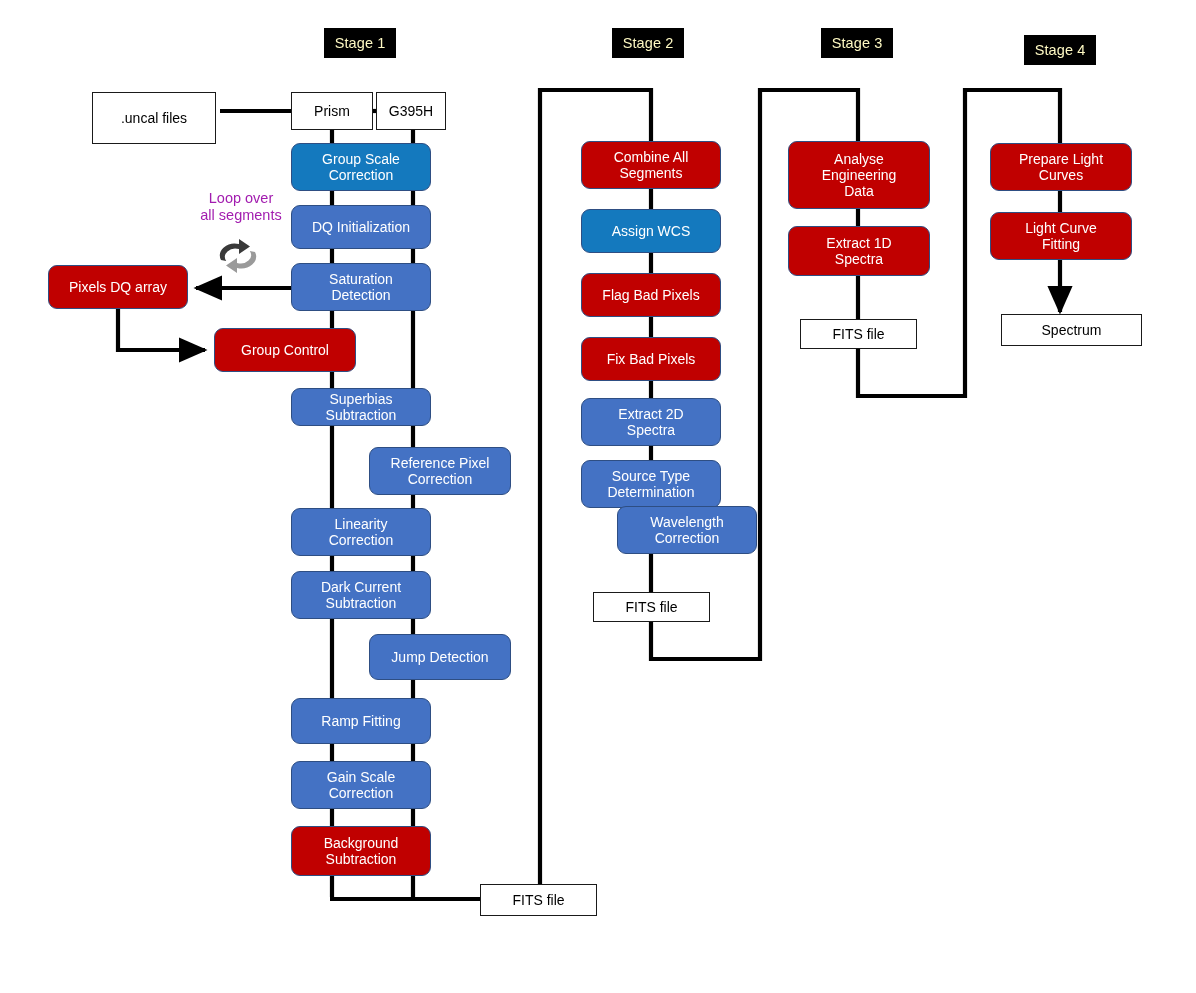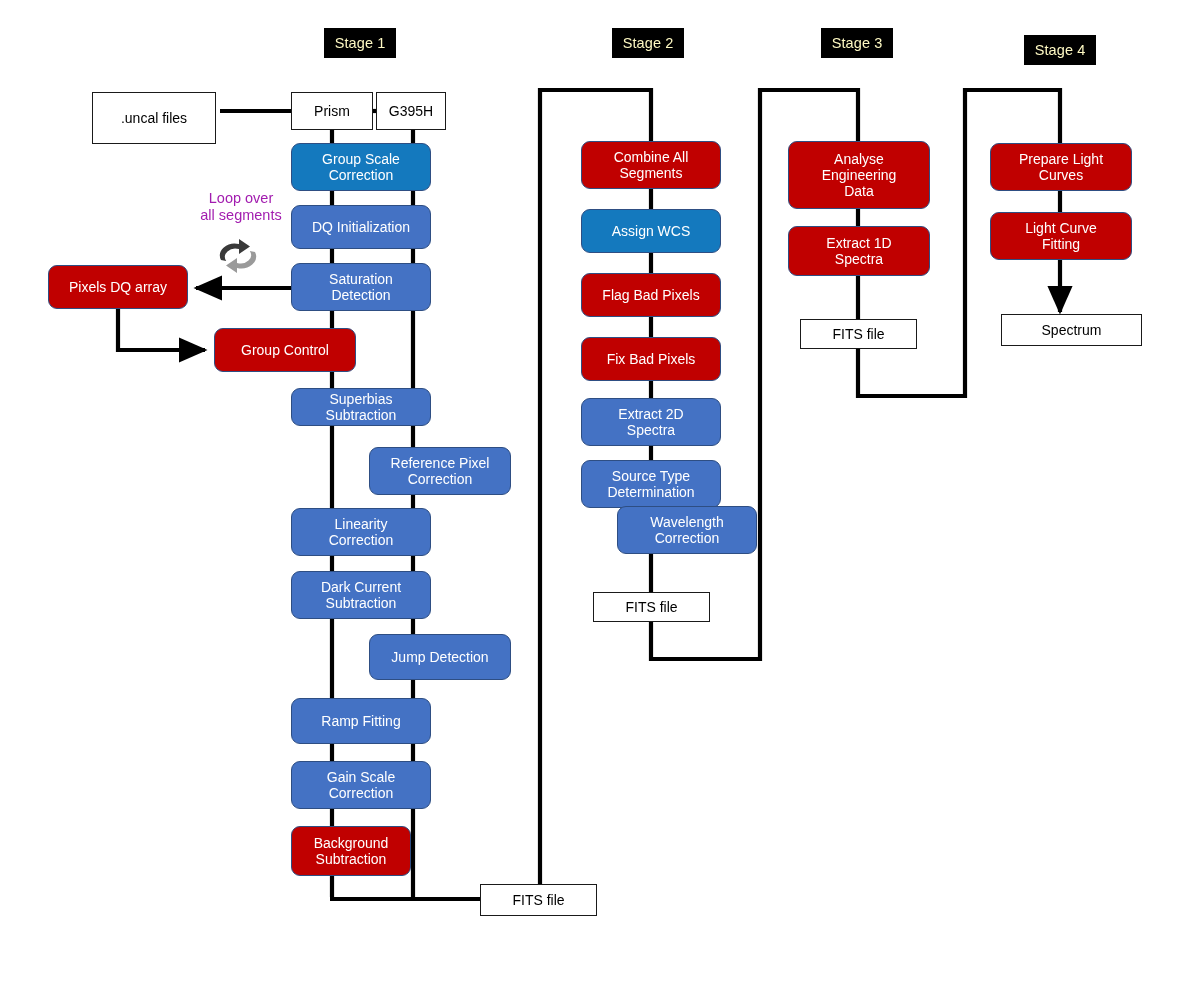--- a/index.html
+++ b/index.html
@@ -184,21 +184,21 @@
   <div class="node blue" style="left:369px; top:447px; width:142px; height:48px;">Reference Pixel
 Correction</div>
   <div class="node blue" style="left:291px; top:508px; width:140px; height:48px;">Linearity
 Correction</div>
   <div class="node blue" style="left:291px; top:571px; width:140px; height:48px;">Dark Current
 Subtraction</div>
   <div class="node blue" style="left:369px; top:634px; width:142px; height:46px;">Jump Detection</div>
   <div class="node blue" style="left:291px; top:698px; width:140px; height:46px;">Ramp Fitting</div>
   <div class="node blue" style="left:291px; top:761px; width:140px; height:48px;">Gain Scale
 Correction</div>
-  <div class="node red" style="left:291px; top:826px; width:120px; height:50px;">Background
+  <div class="node red" style="left:291px; top:826px; width:140px; height:50px;">Background
 Subtraction</div>
 
   <div class="fbox" style="left:480px; top:884px; width:117px; height:32px;">FITS file</div>
 
   <div class="node red" style="left:581px; top:141px; width:140px; height:48px;">Combine  All
 Segments</div>
   <div class="node red" style="left:581px; top:273px; width:140px; height:44px;">Flag Bad Pixels</div>
   <div class="node blue-bright" style="left:581px; top:209px; width:140px; height:44px;">Assign WCS</div>
   <div class="node red" style="left:581px; top:337px; width:140px; height:44px;">Fix Bad Pixels</div>
   <div class="node blue" style="left:581px; top:398px; width:140px; height:48px;">Extract 2D

